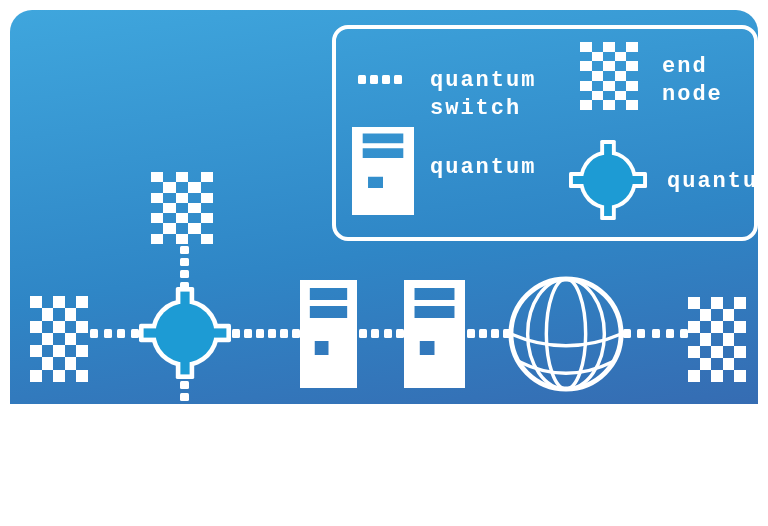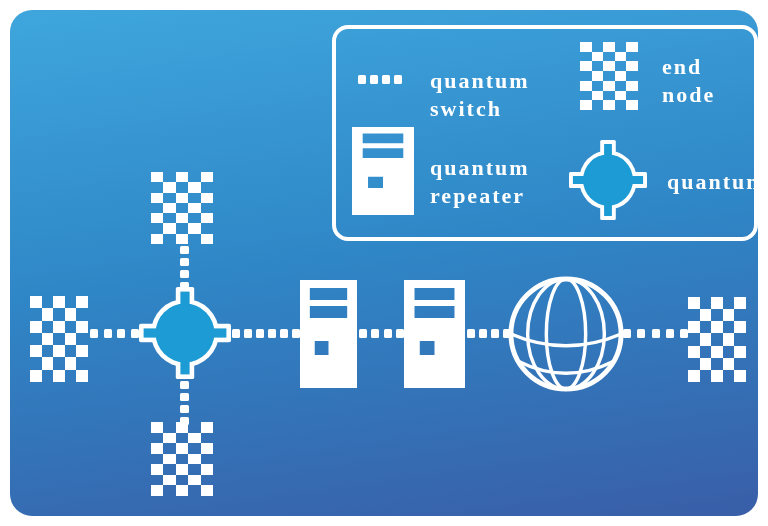--- a/index.html
+++ b/index.html
@@ -1,21 +1,21 @@
 <!DOCTYPE html>
 <html style="--bg-top: #3fa6dd; --bg-mid: #2f86c6; --bg-bottom: #395ea8; --cyan: #1d9bd4; --white: #ffffff;"><head>
 <meta charset="utf-8">
 <style>
   :root{
     --bg-top:#3fa6dd; --bg-mid:#2f86c6; --bg-bottom:#395ea8;
     --cyan:#1d9bd4; --white:#ffffff;
   }
   html,body{margin:0;padding:0;background:#fff;}
-  .canvas{position:relative;width:768px;height:526px;background:#fff;overflow:hidden;
-          font-family:Liberation Serif, serif;}
+  .canvas{position:relative;width:768px;height:404px;background:#fff;overflow:hidden;
+          font-family:Liberation Mono, monospace;}
   .card{position:absolute;left:10px;top:10px;width:748px;height:506px;border-radius:22px;
         background:linear-gradient(172deg,var(--bg-top) 0%,var(--bg-mid) 48%,var(--bg-bottom) 100%);}
 
   
   .legend{position:absolute;left:322px;top:15px;width:426px;height:216px;
           border:4px solid var(--white);border-radius:16px;box-sizing:border-box;}
   .legend-label{position:absolute;color:var(--white);font-weight:700;font-size:22px;
                 line-height:28px;letter-spacing:2px;white-space:nowrap;}
 
   
@@ -124,21 +124,20 @@
       <div class="legend-label" style="left:326px;top:24px">
         <div>end</div>
         <div>node</div>
       </div>
 
       <svg class="icon-abs" style="left:16px;top:98px" width="62" height="88" viewBox="0 0 58 108" preserveAspectRatio="none">
         <use href="#repeater-shape"></use>
       </svg>
       <div class="legend-label" style="left:94px;top:125px">
         <div>quantum</div>
-        <div>repeater</div>
       </div>
 
       <svg class="icon-abs" style="left:233px;top:111px" width="78" height="80" viewBox="0 0 100 100" preserveAspectRatio="none">
         <use href="#switch-shape"></use>
       </svg>
       <div class="legend-label" style="left:331px;top:139px">
         <div>quantum</div>
       </div>
     </div>
 

